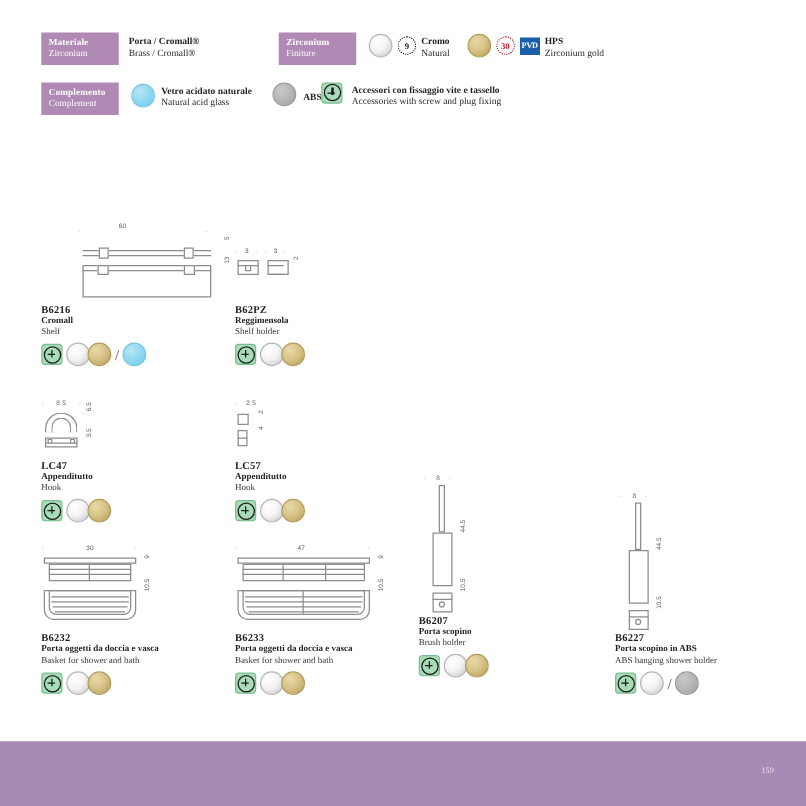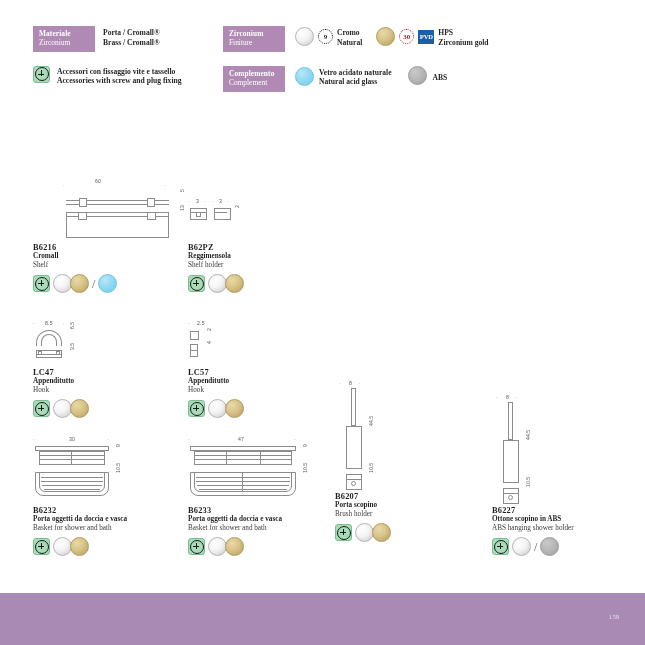--- a/index.html
+++ b/index.html
@@ -21,21 +21,21 @@
     background:#b089b4;color:#ffffff;
     width:62px;min-height:22px;
     padding:3px 5px 4px 6px;
     font-size:7.4px;line-height:9.4px;
     box-sizing:border-box;
   }
   .tag .it{font-weight:bold;display:block;letter-spacing:.1px;}
   .tag .en{display:block;}
   .lg-text{margin-left:8px;font-size:7.6px;line-height:9.6px;padding-top:2px;}
   .lg-text .it{font-weight:bold;display:block;}
-  .lg-text .en{display:block;font-weight:bold;}
+  .lg-text .en{display:block;}
 
   .swatch{
     border-radius:50%;
     display:inline-block;
     box-sizing:border-box;
   }
   .sw-white{
     width:19px;height:19px;
     background:radial-gradient(circle at 35% 30%,#ffffff 0%,#f4f4f4 45%,#d8d8d8 78%,#b9b9b9 100%);
     border:1px solid #b5b5b5;
@@ -158,49 +158,49 @@
           <div class="lg-text" style="margin-left:4px">
             <span class="it">HPS</span>
             <span class="en">Zirconium gold</span>
           </div>
         </div>
       </div>
     </div>
 
     <div class="legend-row" style="margin-top:14px">
 
+      <div class="legend-col">
+        <div class="tag">
+          <span class="it">Complemento</span>
+          <span class="en">Complement</span>
+        </div>
+
+        <div style="display:flex;align-items:center;margin-left:10px;">
+          <span class="swatch sw-blue"></span>
+          <div class="lg-text" style="margin-left:5px">
+            <span class="it">Vetro acidato naturale</span>
+            <span class="en">Natural acid glass</span>
+          </div>
+        </div>
+
+        <div style="display:flex;align-items:center;margin-left:16px;">
+          <span class="swatch sw-abs"></span>
+          <div class="lg-text" style="margin-left:6px;padding-top:5px">
+            <span class="it">ABS</span>
+          </div>
+        </div>
+      </div>
+
       <div class="legend-col" style="width:190px">
         <div class="plusbox">
             <span class="ring"></span>
           </div>
         <div class="lg-text" style="margin-left:7px;padding-top:1px">
           <span class="it">Accessori con fissaggio vite e tassello</span>
           <span class="en">Accessories with screw and plug fixing</span>
-        </div>
-      </div>
-
-      <div class="legend-col">
-        <div class="tag">
-          <span class="it">Complemento</span>
-          <span class="en">Complement</span>
-        </div>
-
-        <div style="display:flex;align-items:center;margin-left:10px;">
-          <span class="swatch sw-blue"></span>
-          <div class="lg-text" style="margin-left:5px">
-            <span class="it">Vetro acidato naturale</span>
-            <span class="en">Natural acid glass</span>
-          </div>
-        </div>
-
-        <div style="display:flex;align-items:center;margin-left:16px;">
-          <span class="swatch sw-abs"></span>
-          <div class="lg-text" style="margin-left:6px;padding-top:5px">
-            <span class="it">ABS</span>
-          </div>
         </div>
       </div>
     </div>
   </div>
 
   <div class="prod" style="left:33px;top:178px;width:150px;">
     <div class="dwg" style="height:65px">
       <span class="dim" style="position:absolute;left:62px;top:0px">60</span>
       <span class="dim" style="position:absolute;left:30px;top:4px">·</span>
       <span class="dim" style="position:absolute;left:131px;top:4px">·</span>
@@ -410,21 +410,21 @@
       <span class="dim" style="position:absolute;left:24px;top:0px">·</span>
       <div class="rect" style="left:16px;top:8px;width:5px;height:38px;"></div>
       <div class="rect" style="left:11px;top:46px;width:16px;height:43px;"></div>
       <span class="dim-v" style="left:33px;top:46px">44.5</span>
       <div class="rect" style="left:11px;top:94px;width:16px;height:16px;"></div>
       <div class="ln" style="left:11px;top:99px;width:16px;height:1px;"></div>
       <div style="position:absolute;left:16px;top:101px;width:5px;height:5px;border:1px solid #8c8c8c;border-radius:50%;box-sizing:border-box;"></div>
       <span class="dim-v" style="left:33px;top:93px">10.5</span>
     </div>
     <div class="code">B6227</div>
-    <div class="nm-it">Ottone scopino in ABS</div>
+    <div class="nm-it">Porta scopino in ABS</div>
     <div class="nm-en">ABS hanging shower holder</div>
     <div class="finrow">
       <span class="plusbox">
           <span class="ring"></span>
         </span>
       <span class="swatch sw-white"></span>
       <span class="slash">/</span>
       <span class="swatch sw-abs"></span>
     </div>
   </div>

